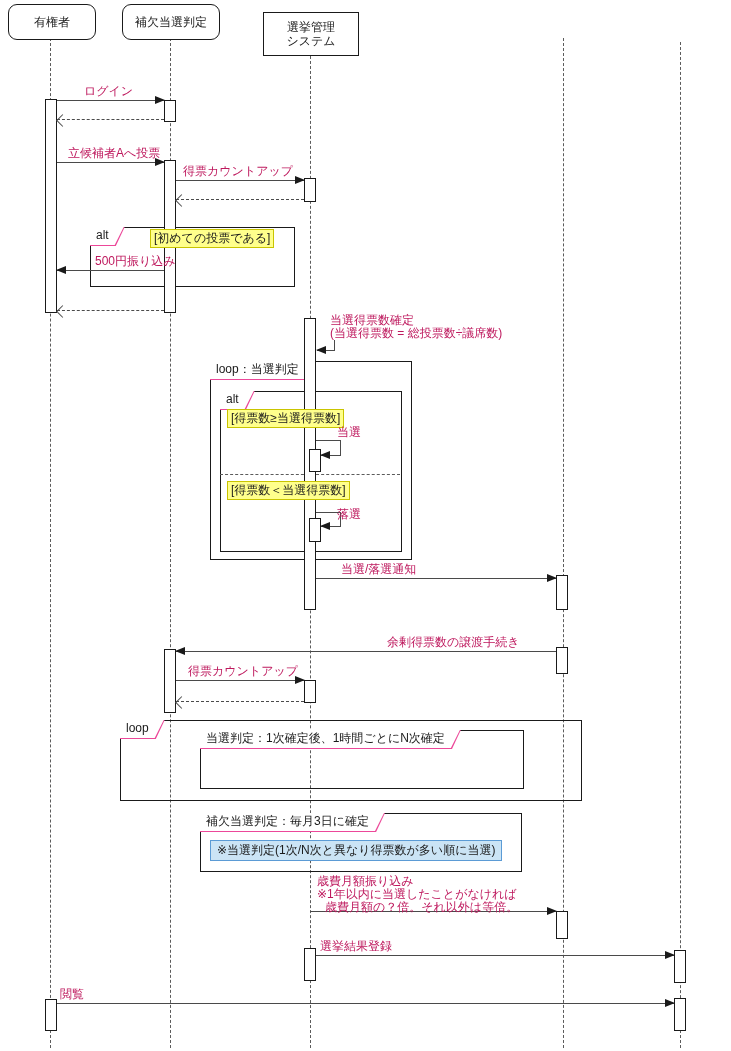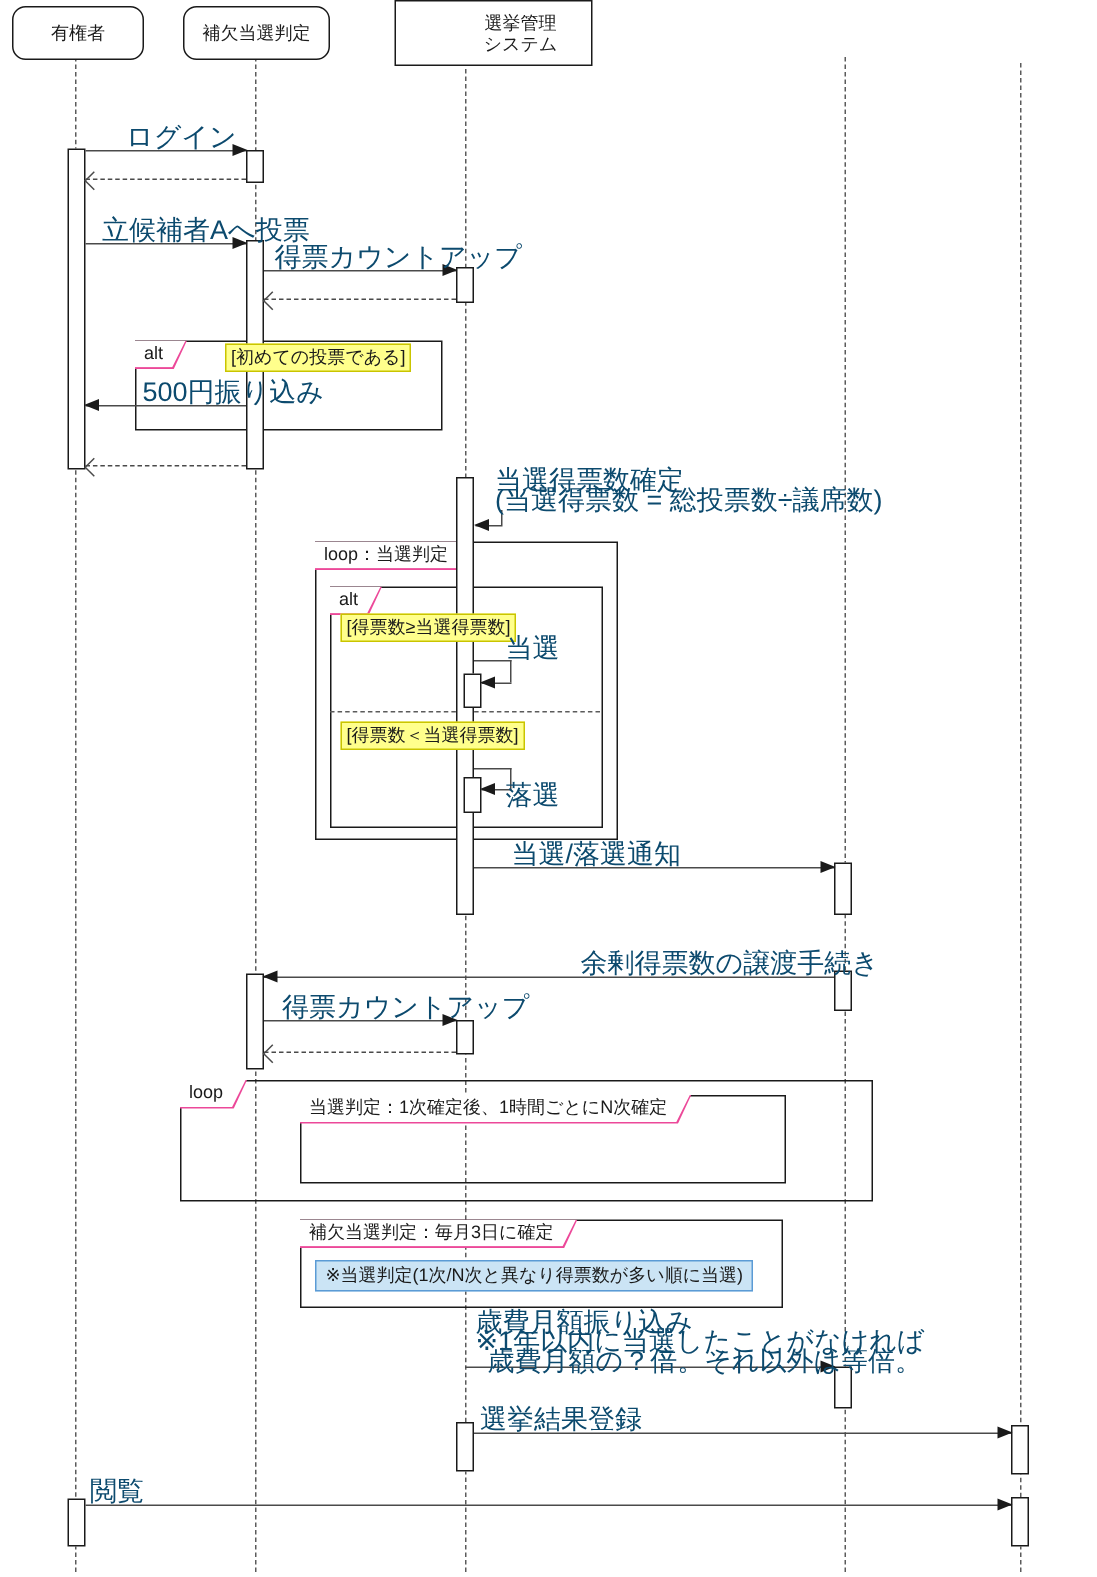--- a/index.html
+++ b/index.html
@@ -24,40 +24,40 @@
   .msg.dashed{border-top-style:dashed;}
   .arr-r::after{content:"";position:absolute;right:-1px;top:-5px;width:0;height:0;
         border-top:4.5px solid transparent;border-bottom:4.5px solid transparent;border-left:10px solid #1a1a1a;}
   .arr-l::before{content:"";position:absolute;left:-1px;top:-5px;width:0;height:0;
         border-top:4.5px solid transparent;border-bottom:4.5px solid transparent;border-right:10px solid #1a1a1a;}
   .open-l::before{content:"";position:absolute;left:1px;top:-4.5px;width:8px;height:8px;
         border-left:1.5px solid #4a4a4a;border-bottom:1.5px solid #4a4a4a;transform:rotate(45deg);}
   .hl{position:absolute;height:1px;background:#4a4a4a;z-index:5;}
   .hl.arr-l::before{top:-4.5px;}
   .vl{position:absolute;width:1px;background:#4a4a4a;z-index:5;}
-  .lbl{position:absolute;font-size:18px;line-height:14px;white-space:nowrap;z-index:6;color:#0c4a6e;}
+  .lbl{position:absolute;font-size:12px;line-height:14px;white-space:nowrap;z-index:6;color:#be185d;}
 </style>
 </head>
 <body>
 
 <div class="stage">
 
   <div class="lifeline" style="left:50px;top:38px;height:1010px;"></div>
   <div class="lifeline" style="left:170px;top:38px;height:1010px;"></div>
   <div class="lifeline" style="left:310px;top:46px;height:1002px;"></div>
   <div class="lifeline" style="left:563px;top:38px;height:1010px;"></div>
   <div class="lifeline" style="left:680px;top:42px;height:1006px;"></div>
 
   <div class="head rounded" style="left:8px;top:4px;width:86px;height:34px;">
     <span>有権者</span>
   </div>
   <div class="head rounded" style="left:122px;top:4px;width:96px;height:34px;">
     <span>補欠当選判定</span>
   </div>
-  <div class="head" style="left:263px;top:0;width:94px;height:42px;padding-left:36px;">
+  <div class="head" style="left:263px;top:12px;width:94px;height:42px;">
     <span>選挙管理</span>
     <span>システム</span>
   </div>
 
   <div class="frame" style="left:90px;top:227px;width:203px;height:58px;">
     <div class="pent">
         <div class="pent-in">alt</div>
       </div>
   </div>
   <div class="frame" style="left:210px;top:361px;width:200px;height:197px;">
@@ -129,21 +129,21 @@
   <div class="lbl" style="left:330px;top:313px;">当選得票数確定</div>
   <div class="lbl" style="left:330px;top:326px;">(当選得票数 = 総投票数÷議席数)</div>
   <div class="vl" style="left:334px;top:340px;height:10px;"></div>
   <div class="hl arr-l" style="left:317px;top:350px;width:18px;"></div>
 
   <div class="lbl" style="left:337px;top:425px;">当選</div>
   <div class="hl" style="left:316px;top:440px;width:25px;"></div>
   <div class="vl" style="left:340px;top:440px;height:15px;"></div>
   <div class="hl arr-l" style="left:321px;top:455px;width:20px;"></div>
 
-  <div class="lbl" style="left:337px;top:523px;">落選</div>
+  <div class="lbl" style="left:337px;top:507px;">落選</div>
   <div class="hl" style="left:316px;top:512px;width:25px;"></div>
   <div class="vl" style="left:340px;top:512px;height:14px;"></div>
   <div class="hl arr-l" style="left:321px;top:526px;width:20px;"></div>
 
   <div class="msg arr-r" style="left:316px;top:578px;width:240px;"></div>
   <div class="lbl" style="left:341px;top:562px;">当選/落選通知</div>
 
   <div class="msg arr-l" style="left:176px;top:651px;width:380px;"></div>
   <div class="lbl" style="left:387px;top:635px;">余剰得票数の譲渡手続き</div>
 

